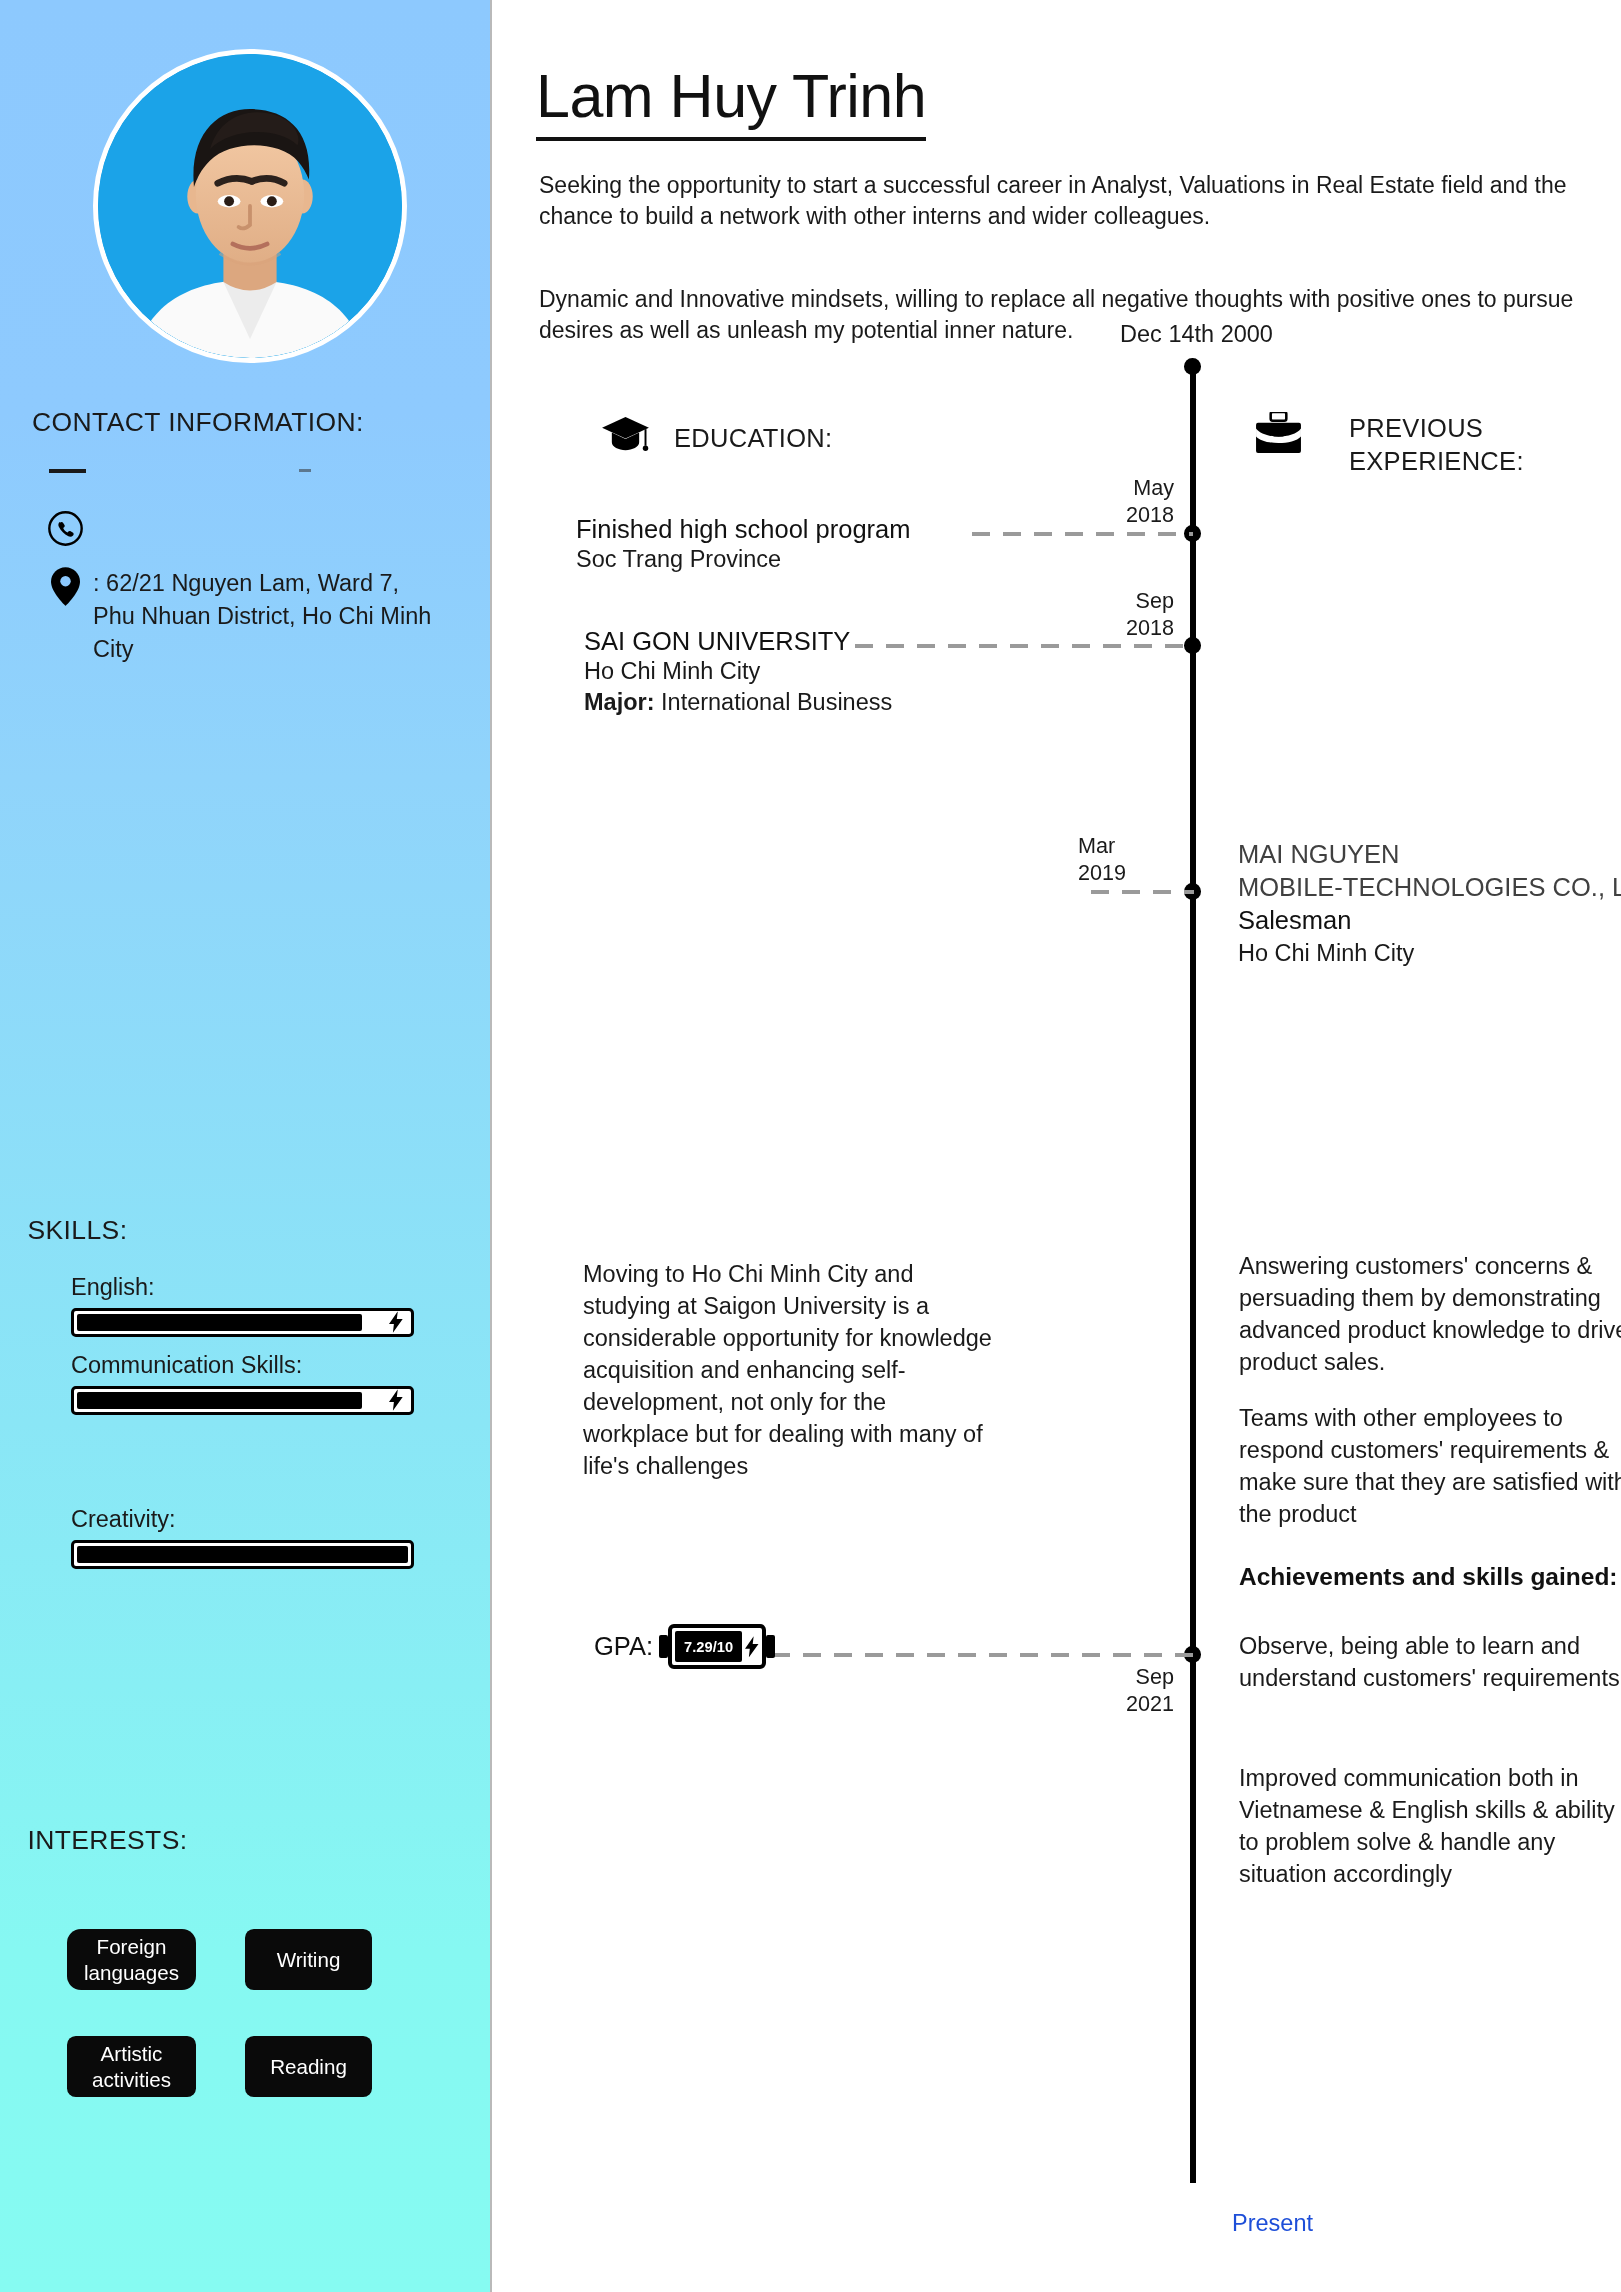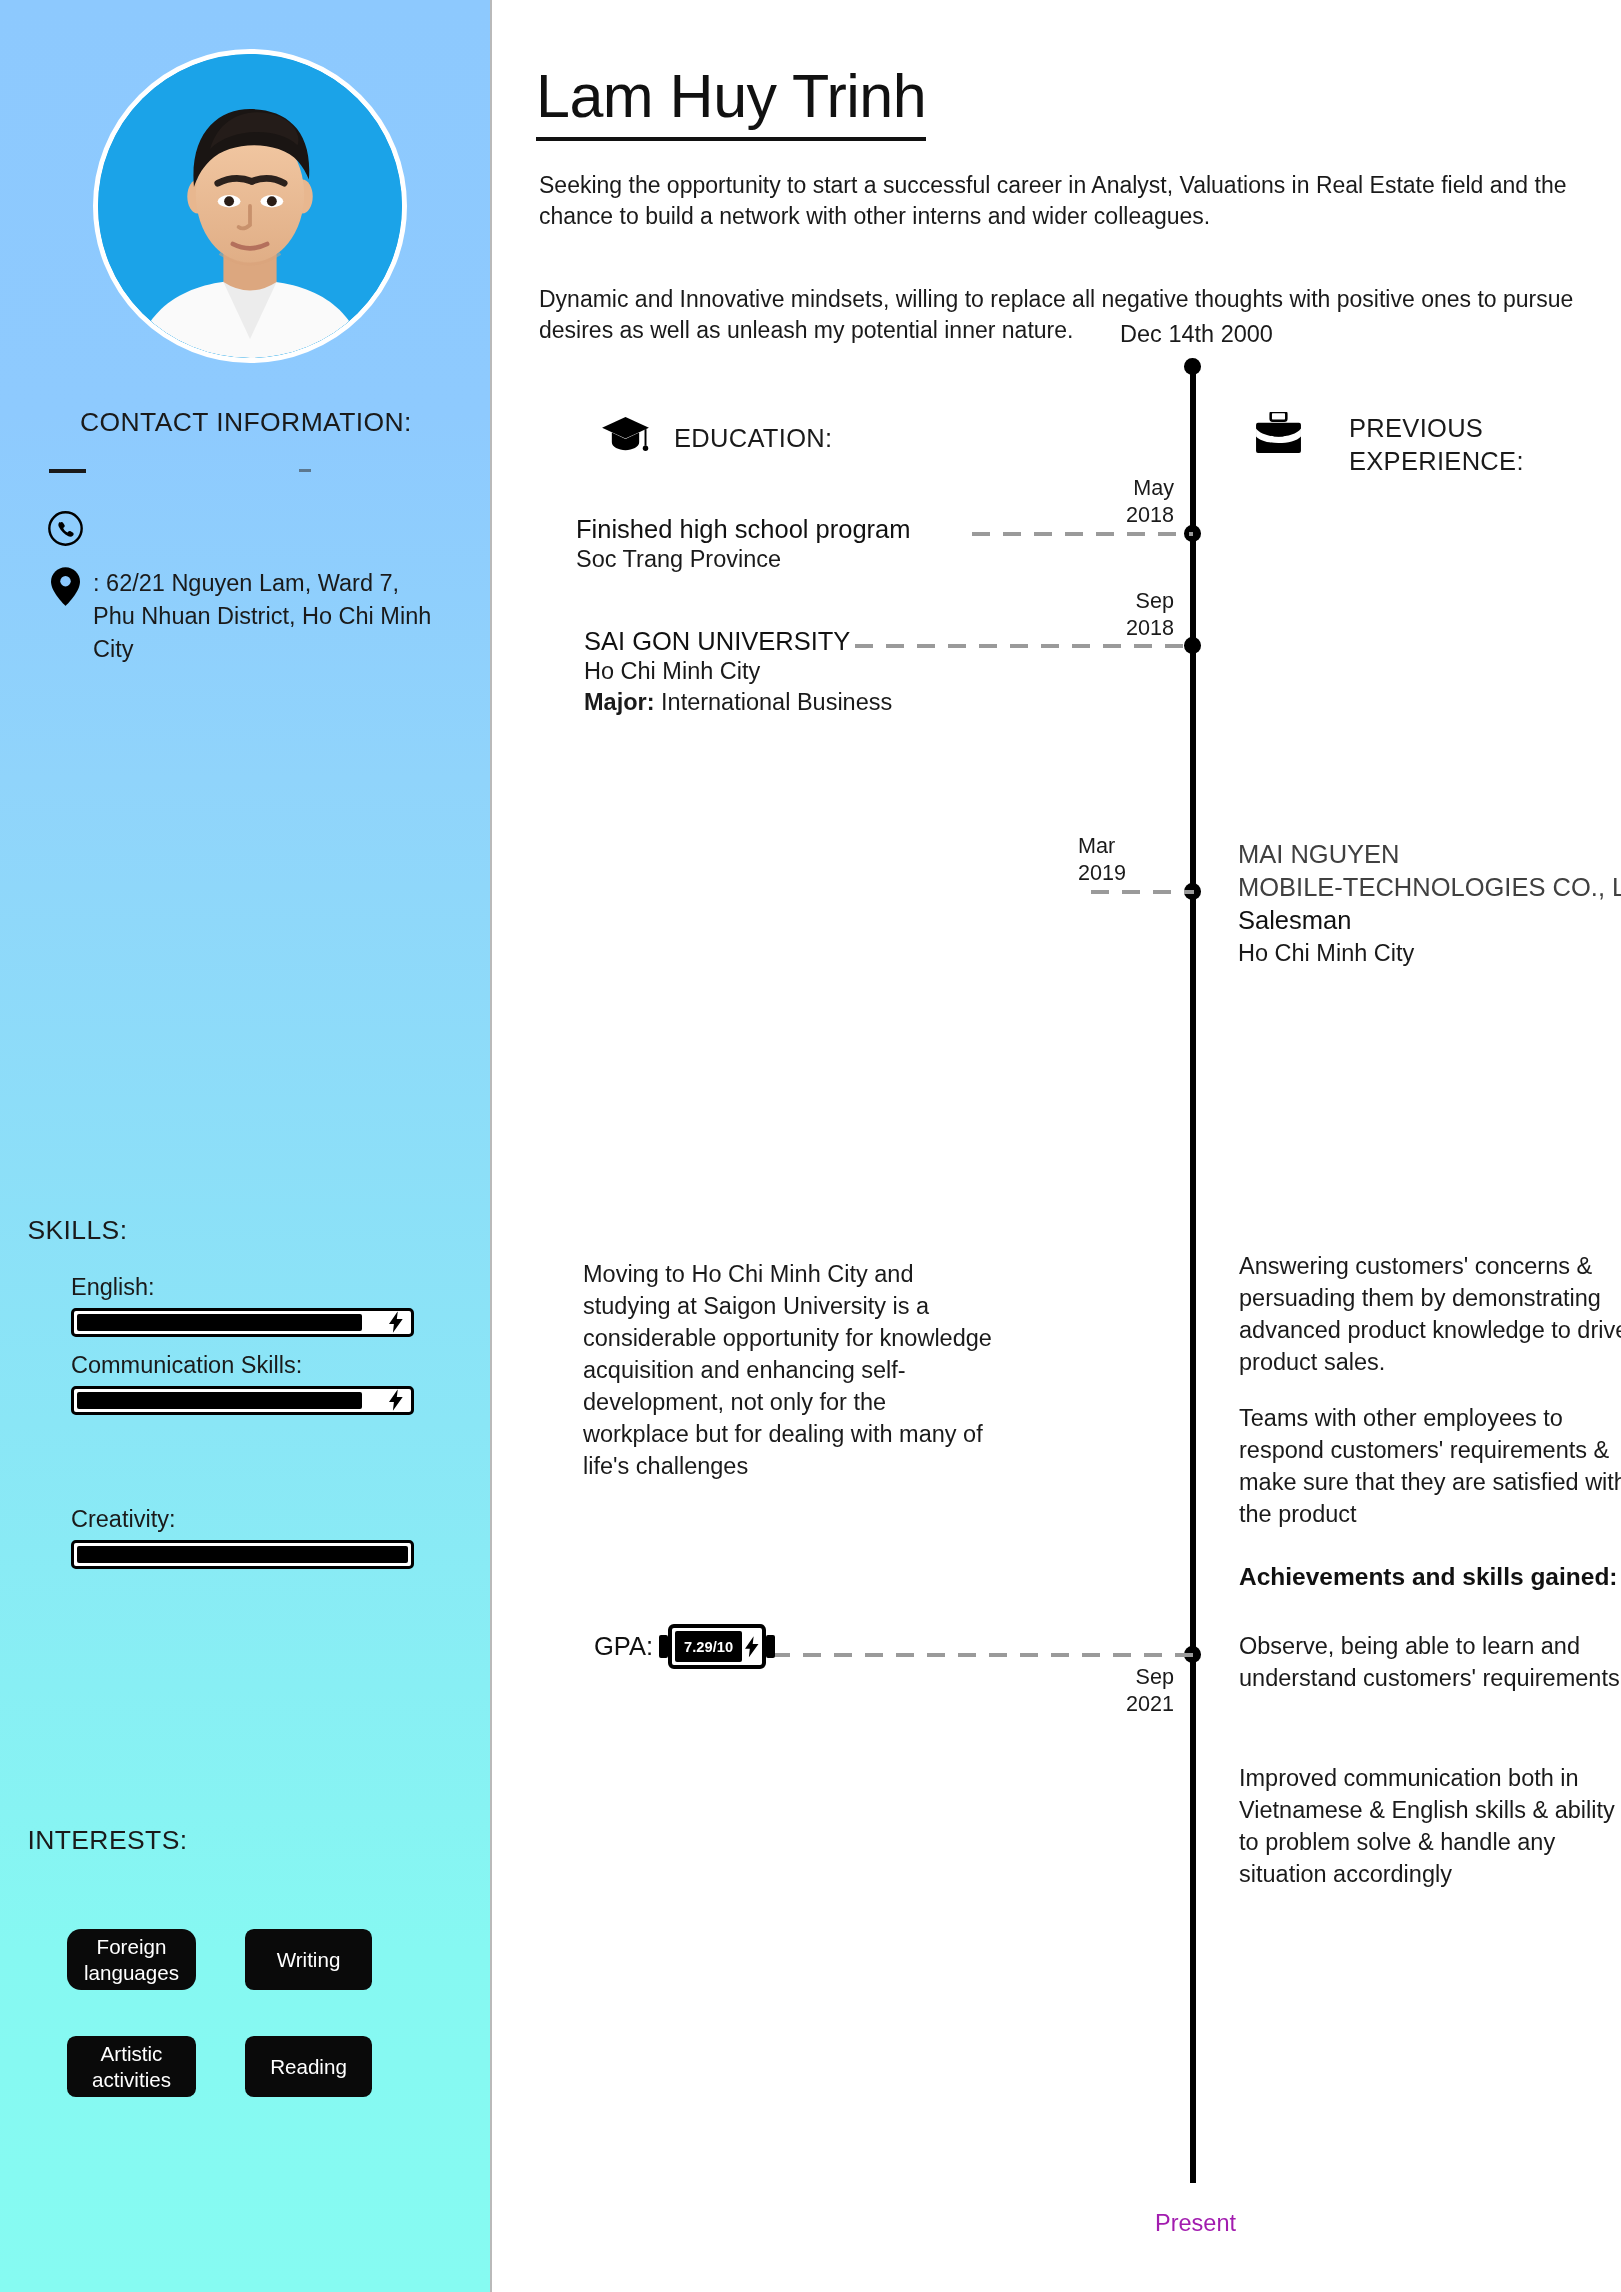--- a/index.html
+++ b/index.html
@@ -42,21 +42,21 @@
 
   .side-heading {
     position: absolute;
     font-size: 26.5px;
     letter-spacing: 0.4px;
     color: #1a1a1a;
     font-weight: 400;
   }
 
   
-  .contact-info-title { left: 32px; top: 407px; margin-left: 48px; }
+  .contact-info-title { left: 32px; top: 407px; }
 
   .redacted-line {
     position: absolute;
     left: 49px; top: 469px;
     width: 37px; height: 3.9px;
     background: #1a1a1a;
   }
   .redacted-dash {
     position: absolute;
     left: 299px; top: 469px;
@@ -200,23 +200,23 @@
     left: 584px; top: 321px;
     width: 245px;
     text-align: center;
     font-size: 23.5px;
     color: #1a1a1a;
   }
   .tl-bottom-label {
     position: absolute;
     left: 588px; top: 2210px;
     width: 235px;
-    text-align: center;
-    font-size: 23.5px;
-    color: #a21caf;
+    text-align: right;
+    font-size: 23.5px;
+    color: #1d4ed8;
   }
 
   .tl-date {
     position: absolute;
     font-size: 21.6px;
     line-height: 26.5px;
     color: #1a1a1a;
     text-align: right;
     width: 88px;
   }

